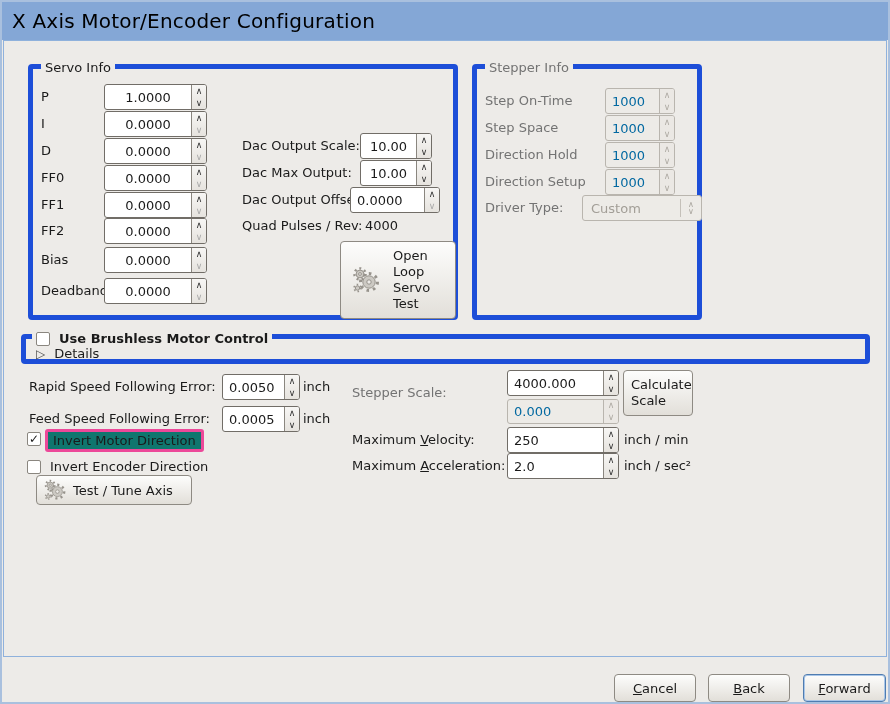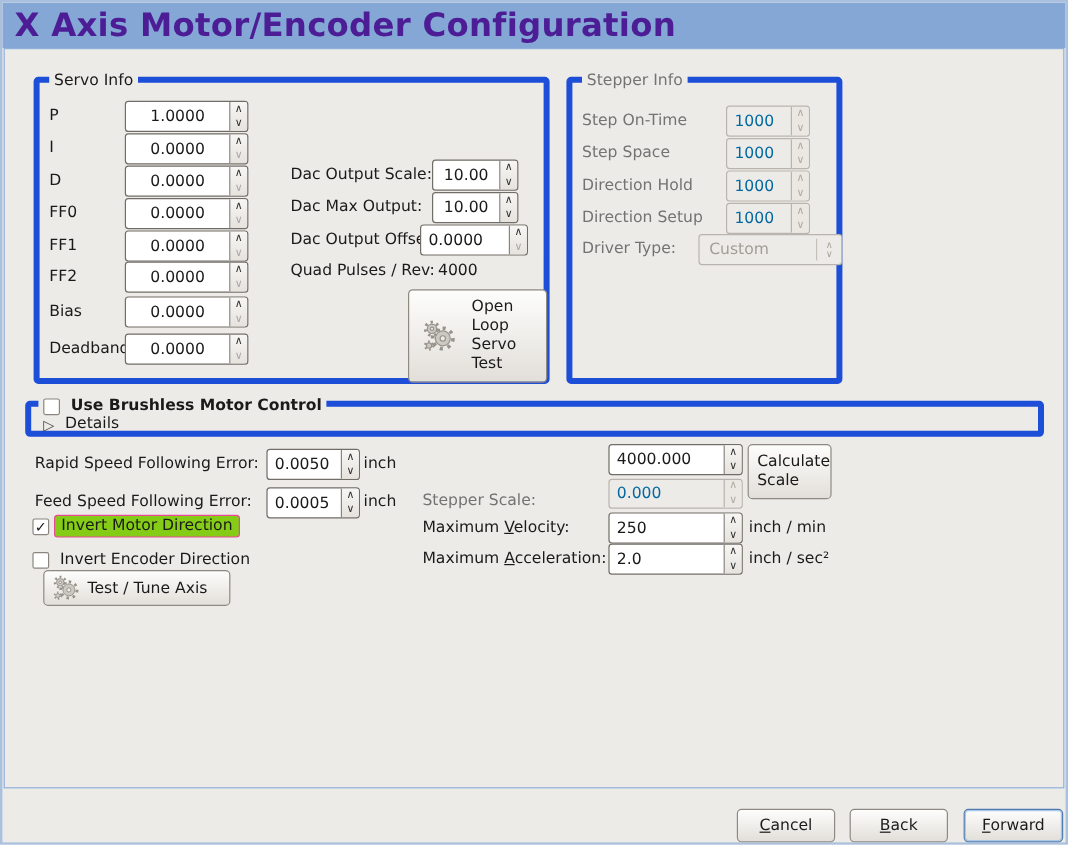--- a/index.html
+++ b/index.html
@@ -1,20 +1,20 @@
 <!DOCTYPE html>
 <html><head>
 <meta charset="utf-8">
 <style>
   * { margin:0; padding:0; box-sizing:border-box; }
   body { font-family:"DejaVu Sans","Liberation Sans",sans-serif; font-size:13px; color:#1a1a1a; background:#fff; }
   #app { position:relative; width:890px; height:704px; background:#edebe8; border:2px solid #a9c0de; overflow:hidden; }
 
   .titlebar { position:absolute; left:0; top:0; width:886px; height:38px; background:#84a7d6; display:flex; align-items:center; padding-left:10px; }
-  .titlebar span { color:#4c1d95; font-weight:bold; font-size:27px; letter-spacing:0.2px; }
+  .titlebar span { color:#000000; font-weight:normal; font-size:20px; letter-spacing:0.2px; }
 
   .content-border { position:absolute; left:1px; top:38px; width:884px; height:617px; border:1px solid #8fb1dc; pointer-events:none; }
 
   .frame { position:absolute; border:5px solid #1d4ed8; border-radius:4px; }
   .legend { position:absolute; top:-9px; left:8px; background:#edebe8; padding:0 4px; white-space:nowrap; }
   .legend.dis, .dislabel { color:#737373; }
 
   .lbl { position:absolute; white-space:nowrap; }
   .vcenter26 { height:26px; line-height:26px; }
   .vcenter25 { height:25px; line-height:25px; }
@@ -34,21 +34,21 @@
   .combo .ctext { flex:1; padding-left:8px; }
   .combo .sep { width:1px; height:18px; background:#c4c0b9; }
   .combo .arrows { width:20px; display:flex; flex-direction:column; align-items:center; justify-content:center; color:#a8a49d; }
   .combo .arrows span { font-size:8px; line-height:7px; }
 
   .btn { position:absolute; display:flex; align-items:center; justify-content:center; background:linear-gradient(#fdfdfc,#e2dfd9); border:1px solid #8e8a83; border-radius:4px; cursor:default; }
   .btn.focus { border-color:#4f7cb0; box-shadow:0 0 0 1px #a9c6e8 inset; }
   .multiline { white-space:pre-line; text-align:left; line-height:16px; }
 
   .cb { position:absolute; width:14px; height:14px; background:#ffffff; border:1px solid #8a867f; border-radius:2px; display:flex; align-items:center; justify-content:center; font-size:12px; font-weight:bold; color:#1a1a1a; }
-  .hl { position:absolute; background:#84cc16; border:1px solid #ec4899; border-radius:3px; padding:1px 5px; }
+  .hl { position:absolute; background:#0f766e; border:3px solid #ec4899; border-radius:3px; padding:1px 5px; }
 
   .expander-tri { font-size:12px; color:#4a4a4a; }
   .gearsvg { flex:none; }
 </style>
 </head>
 <body>
 
 <div id="app">
 
   <div class="titlebar">
@@ -256,21 +256,21 @@
     <span class="steppers">
         <span>∧</span>
         <span>∨</span>
       </span>
   </div>
   <div class="btn" style="left:621px; top:368px; width:70px; height:46px; justify-content:flex-start; padding-left:7px;">
     <span class="multiline">Calculate
 Scale</span>
   </div>
 
-  <span class="lbl vcenter25 dislabel" style="left:350px; top:403px;">Stepper Scale:</span>
+  <span class="lbl vcenter25 dislabel" style="left:350px; top:378px;">Stepper Scale:</span>
   <div class="spinbox disabled" style="left:505px; top:397px; width:112px; height:25px;">
     <span class="val">0.000</span>
     <span class="steppers">
         <span>∧</span>
         <span>∨</span>
       </span>
   </div>
 
   <span class="lbl vcenter26" style="left:350px; top:425px;"><span>Maximum </span><span style="text-decoration:underline;">V</span><span>elocity:</span></span>
   <div class="spinbox" style="left:505px; top:425px; width:112px;">

